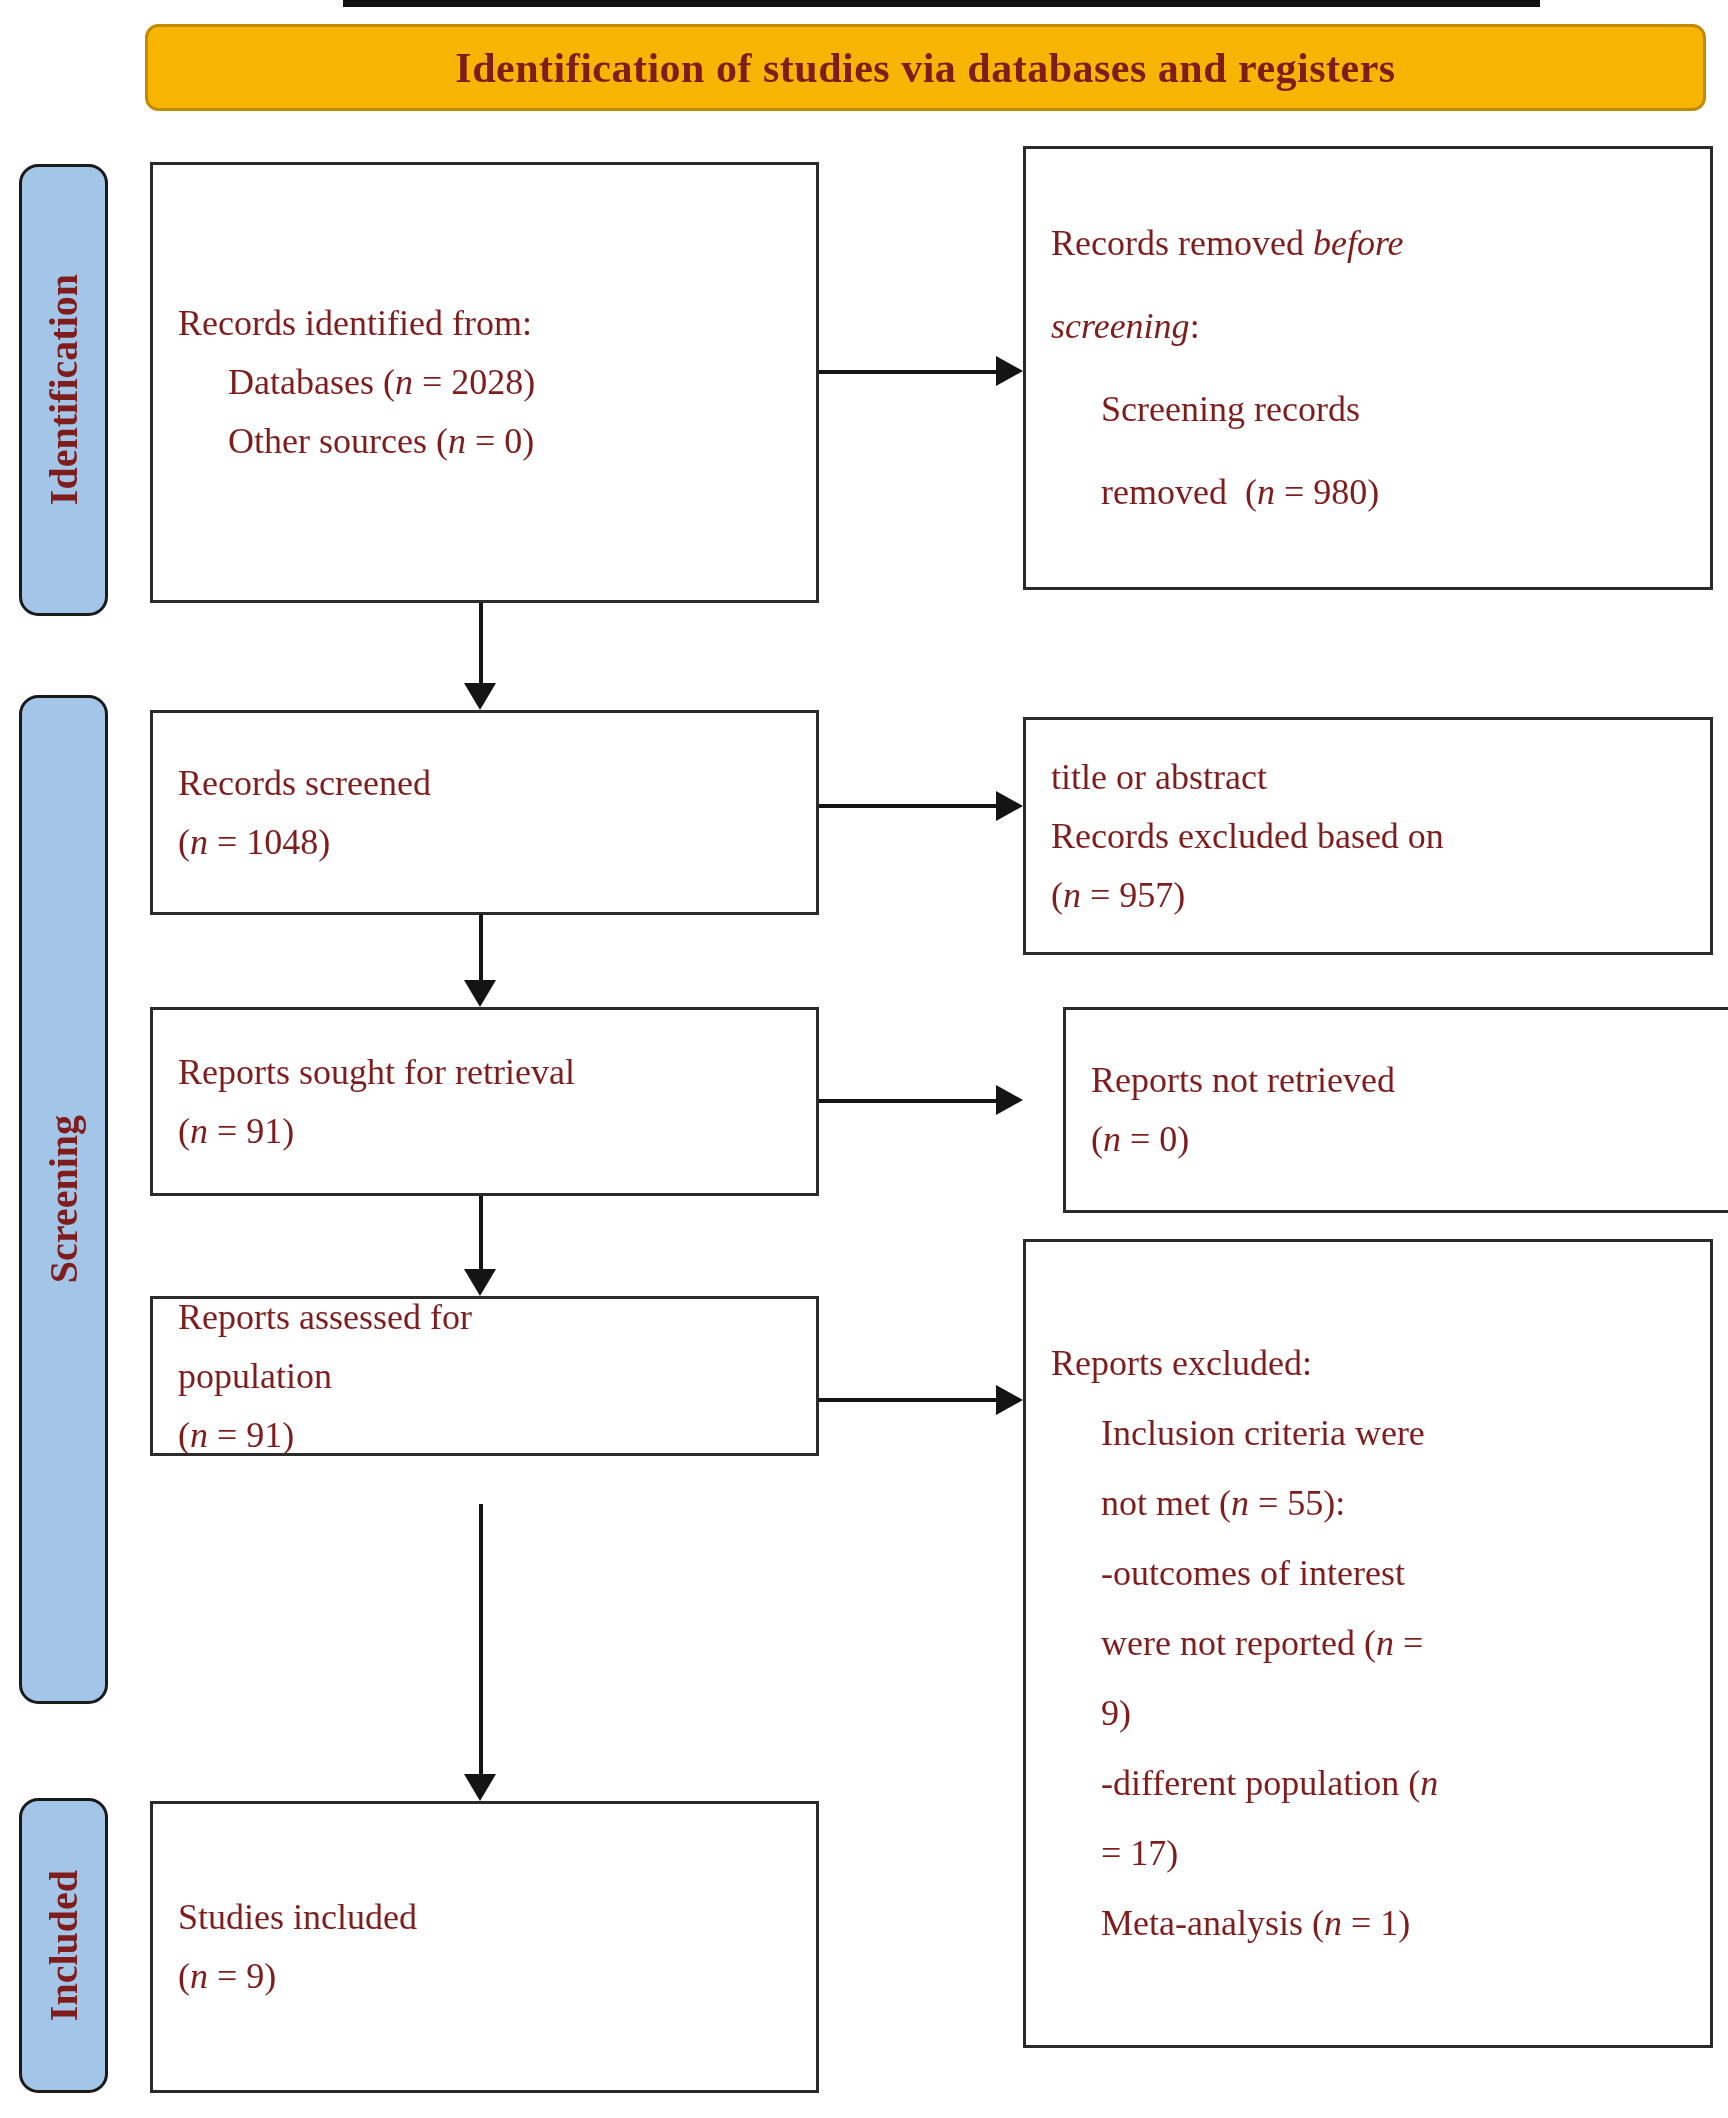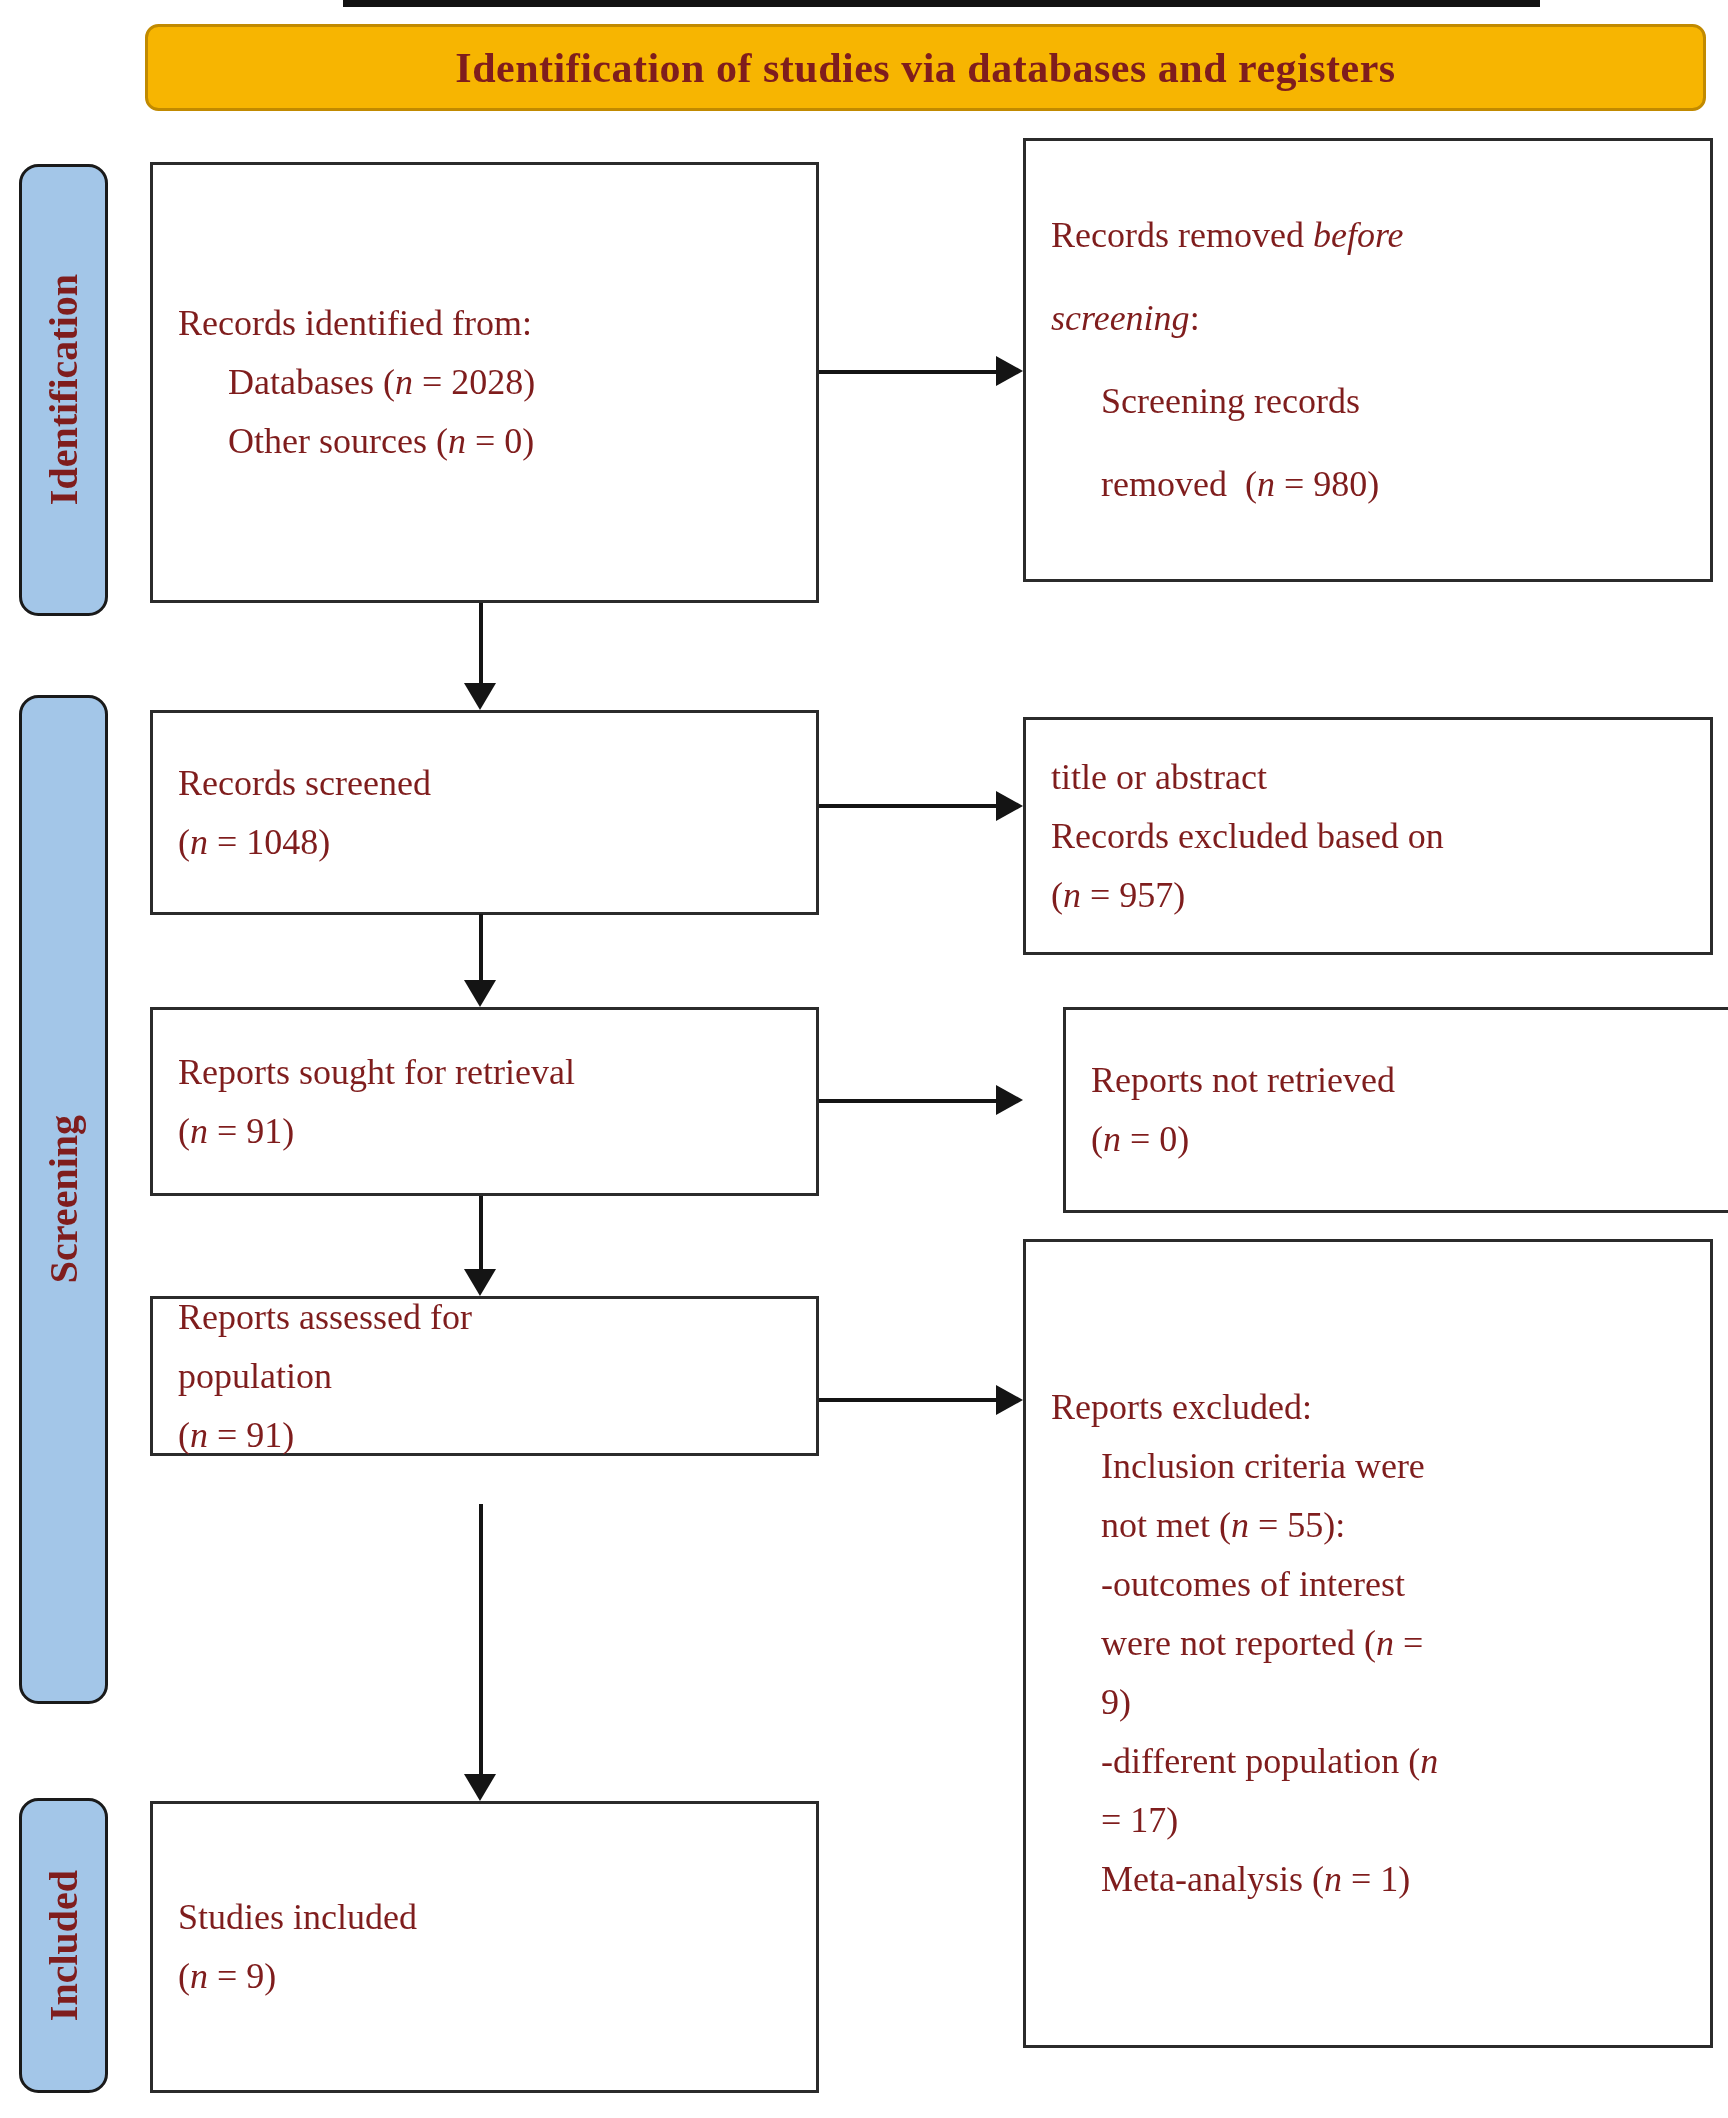--- a/index.html
+++ b/index.html
@@ -87,39 +87,39 @@
     <div class="ln">Reports assessed for</div>
     <div class="ln">population</div>
     <div class="ln">(<i>n</i> = 91)</div>
   </div>
 
   <div class="fbox lbox" style="top:1801px;height:292px;">
     <div class="ln">Studies included</div>
     <div class="ln">(<i>n</i> = 9)</div>
   </div>
 
-  <div class="fbox rbox" style="top:138px;height:444px;gap:24px;">
+  <div class="fbox rbox" style="top:146px;height:444px;gap:24px;">
     <div class="ln">Records removed <i>before</i></div>
     <div class="ln"><i>screening</i>:</div>
     <div class="ln ind">Screening records</div>
     <div class="ln ind">removed  (<i>n</i> = 980)</div>
   </div>
 
   <div class="fbox rbox" style="top:717px;height:238px;">
     <div class="ln">title or abstract</div>
     <div class="ln">Records excluded based on</div>
     <div class="ln">(<i>n</i> = 957)</div>
   </div>
 
   <div class="fbox rbox" style="top:1007px;height:206px;margin-left:40px;">
     <div class="ln">Reports not retrieved</div>
     <div class="ln">(<i>n</i> = 0)</div>
   </div>
 
-  <div class="fbox rbox" style="top:1239px;height:809px;">
+  <div class="fbox rbox" style="top:1239px;height:809px;gap:11px;">
     <div class="ln">Reports excluded:</div>
     <div class="ln ind">Inclusion criteria were</div>
     <div class="ln ind">not met (<i>n</i> = 55):</div>
     <div class="ln ind">-outcomes of interest</div>
     <div class="ln ind">were not reported (<i>n</i> =</div>
     <div class="ln ind">9)</div>
     <div class="ln ind">-different population (<i>n</i></div>
     <div class="ln ind">= 17)</div>
     <div class="ln ind">Meta-analysis (<i>n</i> = 1)</div>
   </div>

